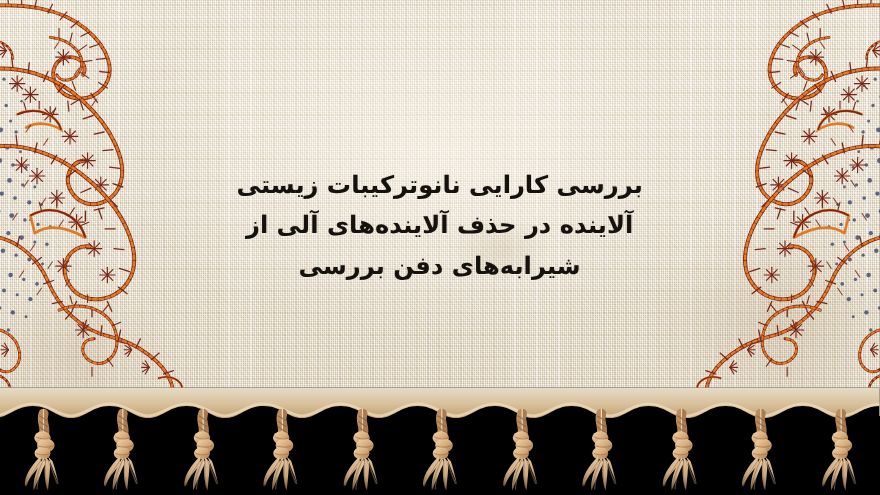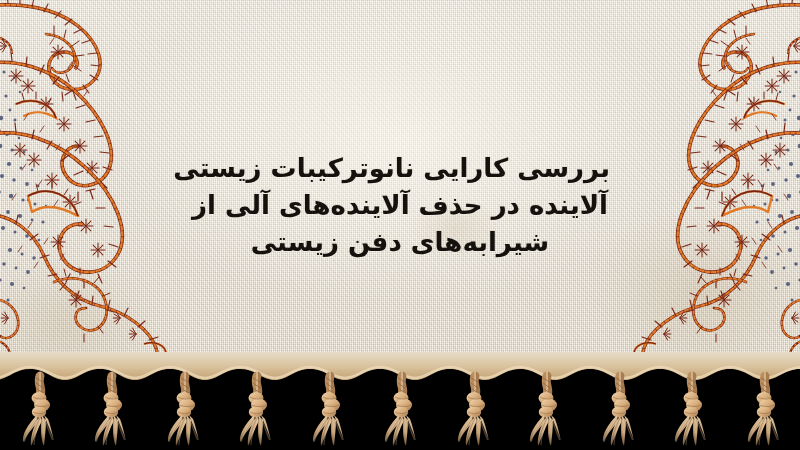--- a/index.html
+++ b/index.html
@@ -52,21 +52,21 @@
   .motif.left{left:-6px;}
   .motif.right{right:-6px;transform:scaleX(-1);}
   .motif svg{display:block;width:100%;height:100%;}
 
   
   .title-block{
     position:absolute;left:190px;top:150px;width:420px;
     text-align:center;
     direction:rtl;
     color:#15120e;
-    font-size:26px;
+    font-size:22px;
     line-height:37px;
     font-weight:700;
     letter-spacing:0px;
     text-shadow:0 1px 0 rgba(255,253,246,.42), 0 0 1px rgba(20,16,12,.25);
   }
   .title-line{display:block;white-space:nowrap;}
 
   
   .fringe-zone{
     position:absolute;left:0;top:352px;width:800px;height:98px;
@@ -623,21 +623,21 @@
             <path d="M74 68 L78 62"></path>
             <path d="M56 44 L60 38"></path>
         </g>
       </g>
     </svg>
   </div>
 
   <div class="title-block">
     <span class="title-line">بررسی کارایی نانوترکیبات زیستی</span>
     <span class="title-line">آلاینده در حذف آلاینده‌های آلی از</span>
-    <span class="title-line">شیرابه‌های دفن زیستی</span>
+    <span class="title-line">شیرابه‌های دفن بررسی</span>
   </div>
 
   <div class="fringe-zone">
     <svg viewBox="0 0 800 98" preserveAspectRatio="none" aria-hidden="true">
       <defs>
         <linearGradient id="cordG" x1="0" y1="0" x2="1" y2="0">
           <stop offset="0%" stop-color="#b98d5e"></stop>
           <stop offset="35%" stop-color="#e7c49a"></stop>
           <stop offset="62%" stop-color="#f2dcbc"></stop>
           <stop offset="100%" stop-color="#a87c51"></stop>

